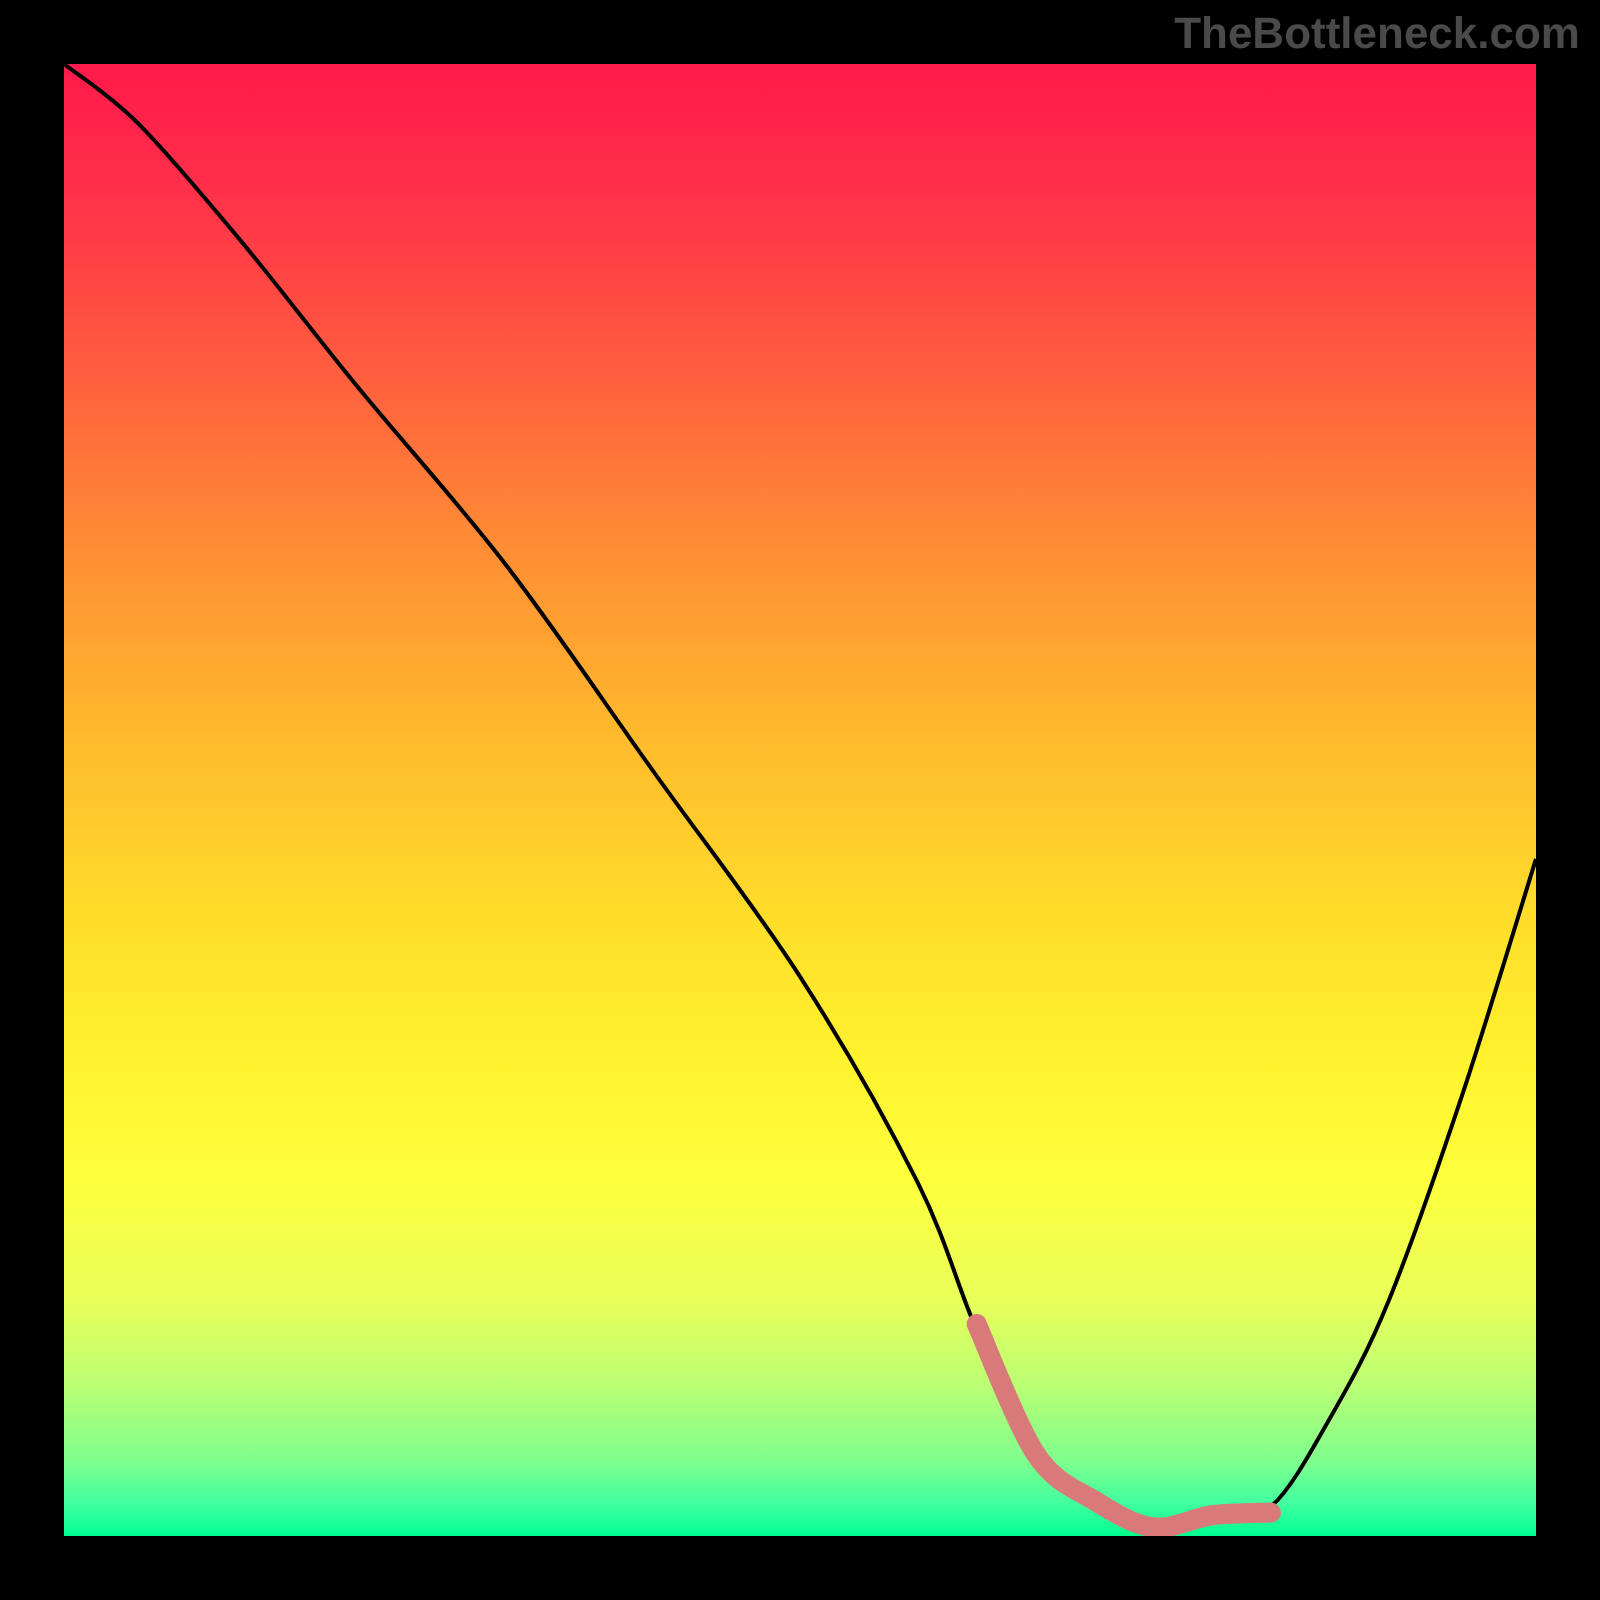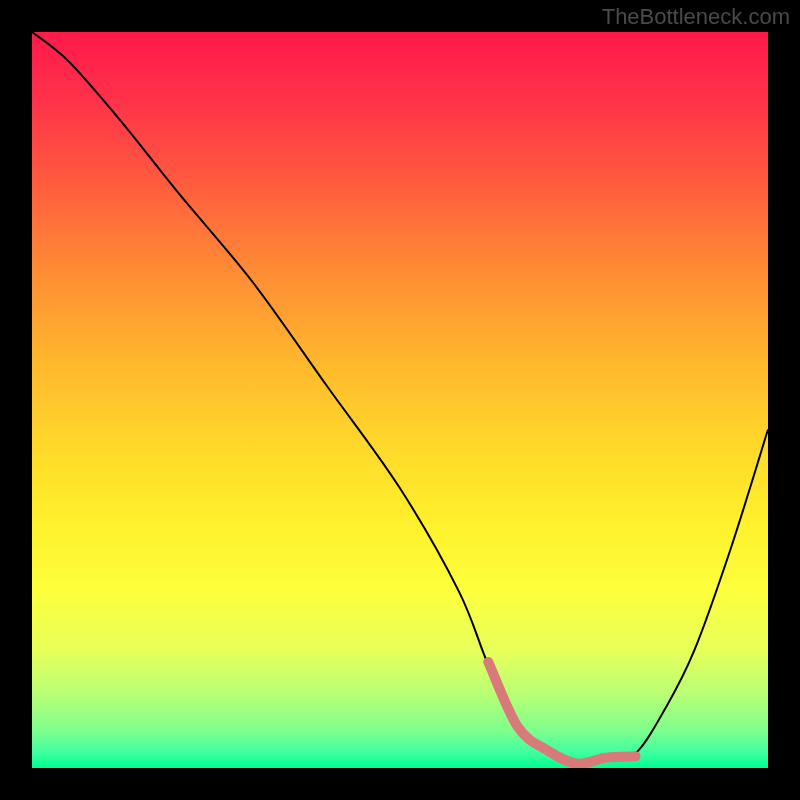--- a/index.html
+++ b/index.html
@@ -16,21 +16,21 @@
     height: 800px;
     position: relative;
     background: #000;
   }
   .watermark {
     position: absolute;
     top: 4px;
     right: 10px;
     color: #4a4a4a;
     font-size: 22px;
-    font-weight: normal;
+    font-weight: bold;
     z-index: 10;
   }
   .plot-area {
     position: absolute;
     left: 32px;
     top: 32px;
     width: 736px;
     height: 736px;
     overflow: hidden;
   }

